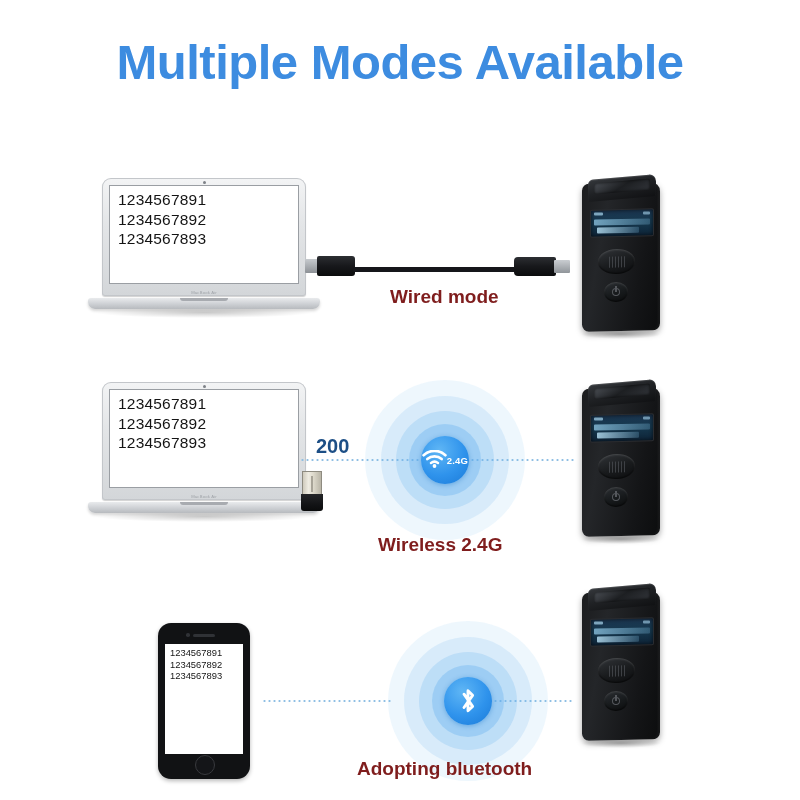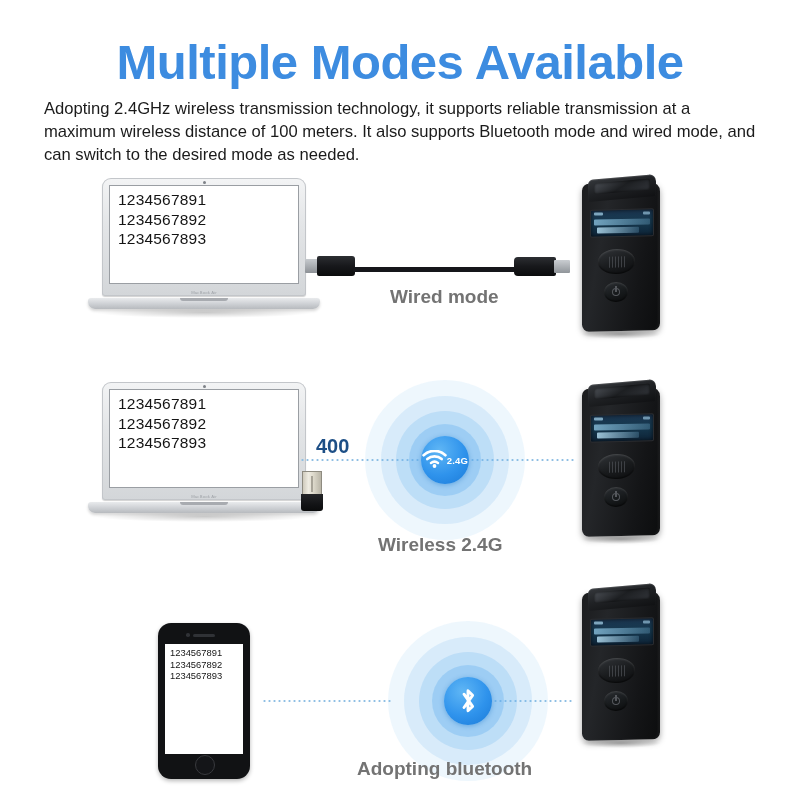--- a/index.html
+++ b/index.html
@@ -273,37 +273,36 @@
   .dots{
     position:absolute;height:2px;
     background-image:radial-gradient(circle,#8fbfe4 0 1px,transparent 1.2px);
     background-size:5px 2px;
     background-repeat:repeat-x;
   }
 
   
   .mode-label{
     position:absolute;
-    font-size:19px;font-weight:bold;color:#737373;
+    font-size:19px;font-weight:bold;color:#7f1d1d;
     font-family:"Liberation Sans", sans-serif;
     white-space:nowrap;
   }
   .dist-label{
     position:absolute;
     font-size:20px;font-weight:bold;color:#1d4f86;
     font-family:"Liberation Sans", sans-serif;
   }
 </style>
 </head>
 <body>
 
 <div class="page">
 
   <div class="title">Multiple Modes Available</div>
-  <div class="intro">Adopting 2.4GHz wireless transmission technology, it supports reliable transmission at a maximum wireless distance of 100 meters. It also supports Bluetooth mode and wired mode, and can switch to the desired mode as needed.</div>
 
   <div class="row">
 
     <div class="laptop" style="left:88px;top:178px;">
       <div class="lid">
         <div class="cam"></div>
         <div class="screen">
           <div class="screen-lines">
             <div>1234567891</div>
             <div>1234567892</div>
@@ -362,21 +361,21 @@
       </div>
       <div class="base"></div>
       <div class="laptop-shadow"></div>
     </div>
 
     <div class="dongle" style="left:301px;top:471px;">
       <div class="dongle-metal"></div>
       <div class="dongle-plastic"></div>
     </div>
 
-    <div class="dist-label" style="left:316px;top:435px;">400</div>
+    <div class="dist-label" style="left:316px;top:435px;">200</div>
 
     <div class="dots" style="left:300px;top:459px;width:120px;"></div>
     <div class="dots" style="left:460px;top:459px;width:115px;"></div>
 
     <div class="radiate" style="left:365px;top:380px;">
       <div class="ring r5"></div>
       <div class="ring r4"></div>
       <div class="ring r3"></div>
       <div class="ring r2"></div>
       <div class="ring core"></div>

